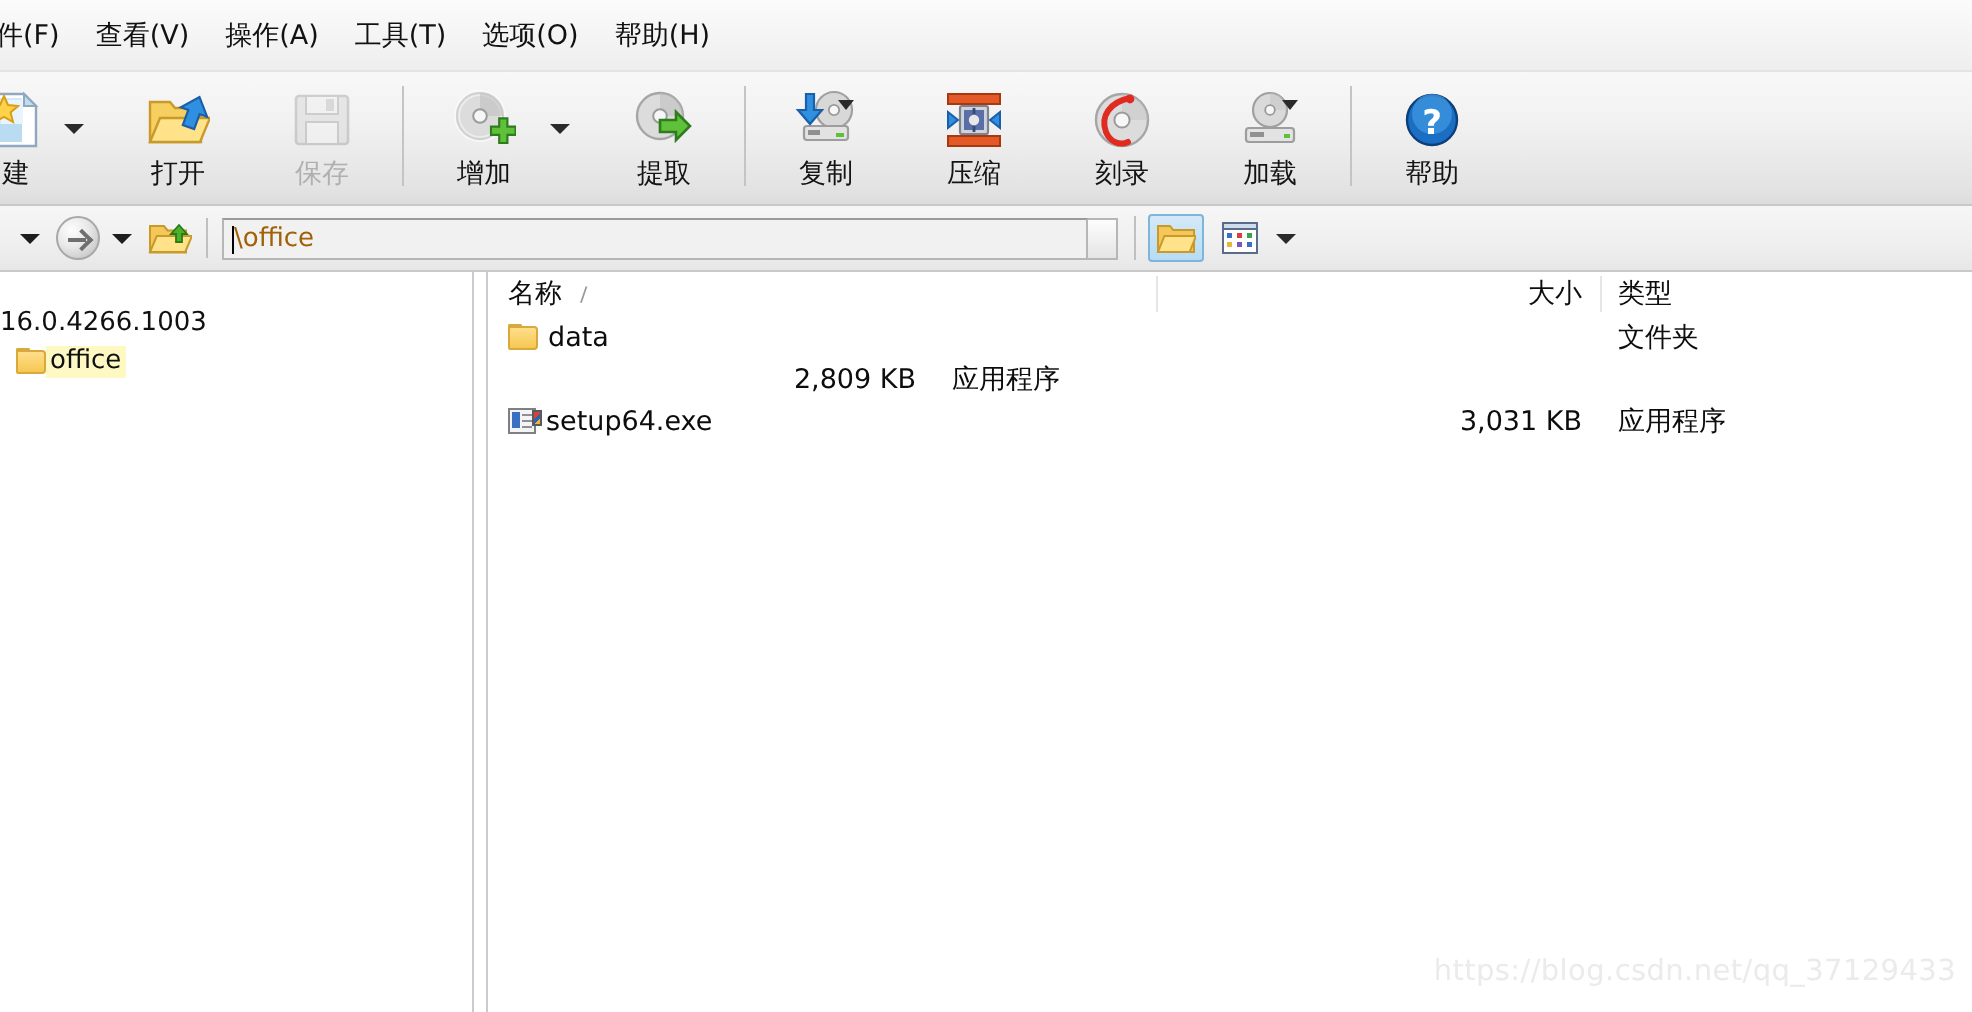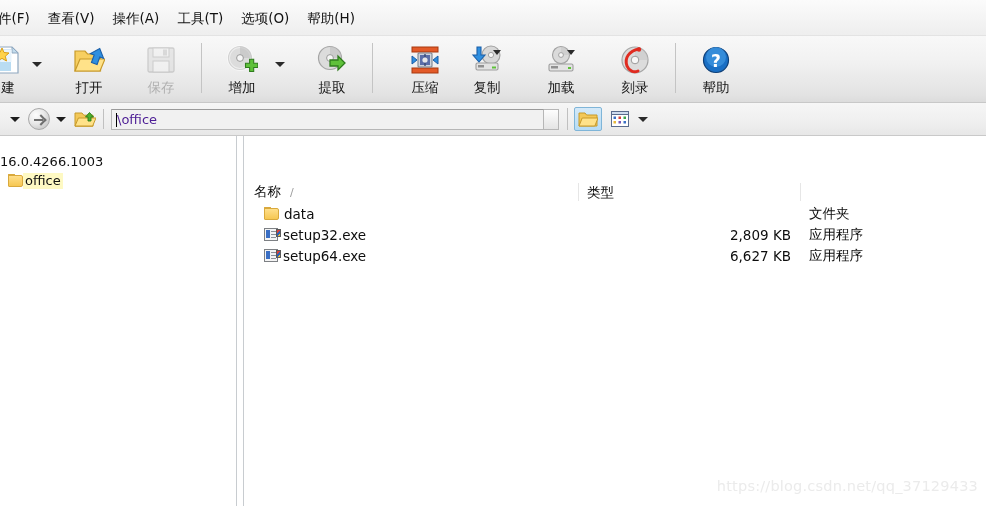--- a/index.html
+++ b/index.html
@@ -161,21 +161,21 @@
     width: 433px;
     height: 21px;
     background: #f1f1f1;
     border: 1px solid #b6b6b6;
     border-top-color: #9a9a9a;
     box-sizing: border-box;
     display: flex;
     align-items: center;
     padding-left: 4px;
     font-size: 13px;
-    color: #4c1d95;
+    color: #a16207;
     position: relative;
   }
   .addr-caret-bar {
     display: inline-block;
     width: 1px;
     height: 14px;
     background: #000;
     margin-right: 0px;
     position: relative;
     top: 1px;
@@ -249,21 +249,20 @@
 
   
   .list-header {
     position: relative;
     height: 22px;
     background: #ffffff;
     display: flex;
     align-items: center;
     font-size: 13.5px;
     color: #0d0d0d;
-    margin-top: 45px;
   }
   .col-name {
     width: 333px;
     padding-left: 9px;
     box-sizing: border-box;
     display: flex;
     align-items: center;
     height: 22px;
   }
   .sort-mark {
@@ -302,21 +301,21 @@
   .list-row {
     height: 21px;
     display: flex;
     align-items: center;
     font-size: 13.5px;
     color: #0d0d0d;
   }
   .cell-name {
     width: 333px;
     box-sizing: border-box;
-    padding-left: 19px;
+    padding-left: 9px;
     display: flex;
     align-items: center;
     gap: 5px;
     overflow: hidden;
     white-space: nowrap;
   }
   .cell-size {
     width: 222px;
     text-align: right;
     padding-right: 9px;
@@ -479,77 +478,77 @@
           <circle cx="14" cy="14" r="3.4" fill="#f6f6f6" stroke="#9a9a9a" stroke-width="1"></circle>
           <path d="M14 16 h8 v-4 l7 7 -7 7 v-4 h-8 z" fill="#5fc13a" stroke="#2f7c1e" stroke-width="1.3"></path>
         </svg>
       </div>
       <div class="tb-label">提取</div>
     </div>
 
 
     <div class="tb-sep"></div>
 
+    <div class="tb-btn">
+      <div class="tb-icon">
+        <svg width="32" height="32" viewBox="0 0 32 32">
+          <circle cx="20" cy="11" r="9" fill="#d8d8d8" stroke="#a0a0a0" stroke-width="1.1"></circle>
+          <circle cx="20" cy="11" r="2.6" fill="#f7f7f7" stroke="#9a9a9a" stroke-width="0.9"></circle>
+          <rect x="5" y="19" width="22" height="7" rx="1.5" fill="#e2e2e2" stroke="#9d9d9d" stroke-width="1.1"></rect>
+          <rect x="7" y="21" width="6" height="2.5" fill="#8f8f8f"></rect>
+          <path d="M10 3 v8 h4 l-6 7 -6 -7 h4 v-8 z" fill="#2f8fe0" stroke="#1b5fa8" stroke-width="1.1"></path>
+          <rect x="21" y="22.5" width="4" height="2" fill="#5fc13a"></rect>
+        </svg>
+        <span class="caret-inline"></span>
+      </div>
+      <div class="tb-label">复制</div>
+    </div>
+
     <div class="tb-btn" style="margin-left:12px;">
       <div class="tb-icon">
         <svg width="32" height="32" viewBox="0 0 32 32">
           <rect x="3" y="3" width="26" height="5" fill="#e35a28" stroke="#a8380f" stroke-width="1"></rect>
           <rect x="3" y="24" width="26" height="5" fill="#e35a28" stroke="#a8380f" stroke-width="1"></rect>
           <rect x="9" y="9" width="14" height="14" rx="1" fill="#cfd4dc" stroke="#7c8490" stroke-width="1.1"></rect>
           <rect x="11" y="11" width="10" height="10" fill="#5b6ea8"></rect>
           <circle cx="16" cy="16" r="2.6" fill="#e8e8e8"></circle>
           <path d="M16 10 v3 M16 19 v3" stroke="#3b4a72" stroke-width="1.4"></path>
           <path d="M3 12 l5 4 -5 4 z" fill="#2f8fe0" stroke="#1b5fa8" stroke-width="1"></path>
           <path d="M29 12 l-5 4 5 4 z" fill="#2f8fe0" stroke="#1b5fa8" stroke-width="1"></path>
         </svg>
       </div>
       <div class="tb-label">压缩</div>
     </div>
 
-    <div class="tb-btn">
-      <div class="tb-icon">
-        <svg width="32" height="32" viewBox="0 0 32 32">
-          <circle cx="20" cy="11" r="9" fill="#d8d8d8" stroke="#a0a0a0" stroke-width="1.1"></circle>
-          <circle cx="20" cy="11" r="2.6" fill="#f7f7f7" stroke="#9a9a9a" stroke-width="0.9"></circle>
-          <rect x="5" y="19" width="22" height="7" rx="1.5" fill="#e2e2e2" stroke="#9d9d9d" stroke-width="1.1"></rect>
-          <rect x="7" y="21" width="6" height="2.5" fill="#8f8f8f"></rect>
-          <path d="M10 3 v8 h4 l-6 7 -6 -7 h4 v-8 z" fill="#2f8fe0" stroke="#1b5fa8" stroke-width="1.1"></path>
-          <rect x="21" y="22.5" width="4" height="2" fill="#5fc13a"></rect>
-        </svg>
-        <span class="caret-inline"></span>
-      </div>
-      <div class="tb-label">复制</div>
+    <div class="tb-btn" style="margin-left:12px;">
+      <div class="tb-icon">
+        <svg width="32" height="32" viewBox="0 0 32 32">
+          <circle cx="16" cy="16" r="13" fill="#dcdcdc" stroke="#a5a5a5" stroke-width="1.2"></circle>
+          <path d="M16 3 A13 13 0 0 1 29 16 L16 16 z" fill="#c6c6c6" opacity="0.5"></path>
+          <circle cx="16" cy="16" r="3.8" fill="#f7f7f7" stroke="#9a9a9a" stroke-width="1"></circle>
+          <path d="M20 5 C10 7, 5 14, 8 22 C10 27, 15 29, 19 27" stroke="#e02b20" stroke-width="3" fill="none" stroke-linecap="round"></path>
+          <circle cx="20" cy="5.5" r="2.2" fill="#e02b20"></circle>
+        </svg>
+      </div>
+      <div class="tb-label">刻录</div>
     </div>
 
     <div class="tb-btn" style="margin-left:12px;">
       <div class="tb-icon">
         <svg width="32" height="32" viewBox="0 0 32 32">
           <circle cx="16" cy="11" r="8.5" fill="#dadada" stroke="#a0a0a0" stroke-width="1.1"></circle>
           <path d="M16 2.5 A8.5 8.5 0 0 1 24.5 11 L16 11 z" fill="#c4c4c4" opacity="0.5"></path>
           <circle cx="16" cy="11" r="2.4" fill="#f7f7f7" stroke="#9a9a9a" stroke-width="0.9"></circle>
           <rect x="4" y="20" width="24" height="7" rx="1.5" fill="#e3e3e3" stroke="#9d9d9d" stroke-width="1.1"></rect>
           <rect x="6" y="22" width="7" height="2.5" fill="#909090"></rect>
           <rect x="23" y="23" width="3" height="2" fill="#5fc13a"></rect>
         </svg>
         <span class="caret-inline"></span>
       </div>
       <div class="tb-label">加载</div>
-    </div>
-
-    <div class="tb-btn" style="margin-left:12px;">
-      <div class="tb-icon">
-        <svg width="32" height="32" viewBox="0 0 32 32">
-          <circle cx="16" cy="16" r="13" fill="#dcdcdc" stroke="#a5a5a5" stroke-width="1.2"></circle>
-          <path d="M16 3 A13 13 0 0 1 29 16 L16 16 z" fill="#c6c6c6" opacity="0.5"></path>
-          <circle cx="16" cy="16" r="3.8" fill="#f7f7f7" stroke="#9a9a9a" stroke-width="1"></circle>
-          <path d="M20 5 C10 7, 5 14, 8 22 C10 27, 15 29, 19 27" stroke="#e02b20" stroke-width="3" fill="none" stroke-linecap="round"></path>
-          <circle cx="20" cy="5.5" r="2.2" fill="#e02b20"></circle>
-        </svg>
-      </div>
-      <div class="tb-label">刻录</div>
     </div>
 
     <div class="tb-sep"></div>
 
     <div class="tb-btn">
       <div class="tb-icon">
         <svg width="32" height="32" viewBox="0 0 32 32">
           <circle cx="16" cy="16" r="12.5" fill="#1a6fc4" stroke="#0d3f78" stroke-width="1.2"></circle>
           <circle cx="16" cy="13" r="10" fill="#3f95e0" opacity="0.75"></circle>
           <text x="16" y="23" font-family="DejaVu Sans, sans-serif" font-size="17" font-weight="bold" fill="#ffffff" text-anchor="middle">?</text>
@@ -623,68 +622,58 @@
 
   <div class="splitter"></div>
 
   <div class="list-pane">
 
     <div class="list-header">
       <div class="col-name">
         <span>名称</span>
         <span class="sort-mark">/</span>
       </div>
+      <div class="col-size">大小</div>
       <div class="col-type">类型</div>
       <div class="hdr-divider d1"></div>
       <div class="hdr-divider d2"></div>
     </div>
 
     <div class="list-body">
 
       <div class="list-row">
         <div class="cell-name">
           <span class="folder-ico">
             <span class="tab"></span>
               <span class="back"></span>
           </span>
           <span>data</span>
         </div>
         <div class="cell-size"></div>
         <div class="cell-type">文件夹</div>
       </div>
 
       <div class="list-row">
-        <div class="cell-name">
-          <span class="exe-ico">
-            <span class="frame"></span>
-              <span class="blue"></span>
-            <span class="l1"></span>
-              <span class="l2"></span>
-              <span class="l3"></span>
-            <span class="chip"></span>
-          </span>
-          <span>setup32.exe</span>
-        </div>
         <div class="cell-size">2,809 KB</div>
         <div class="cell-type">应用程序</div>
       </div>
 
       <div class="list-row">
         <div class="cell-name">
           <span class="exe-ico">
             <span class="frame"></span>
               <span class="blue"></span>
             <span class="l1"></span>
               <span class="l2"></span>
               <span class="l3"></span>
             <span class="chip"></span>
           </span>
           <span>setup64.exe</span>
         </div>
-        <div class="cell-size">6,627 KB</div>
+        <div class="cell-size">3,031 KB</div>
         <div class="cell-type">应用程序</div>
       </div>
 
     </div>
   </div>
 
   <div class="watermark">https://blog.csdn.net/qq_37129433</div>
 
 </div>
 

